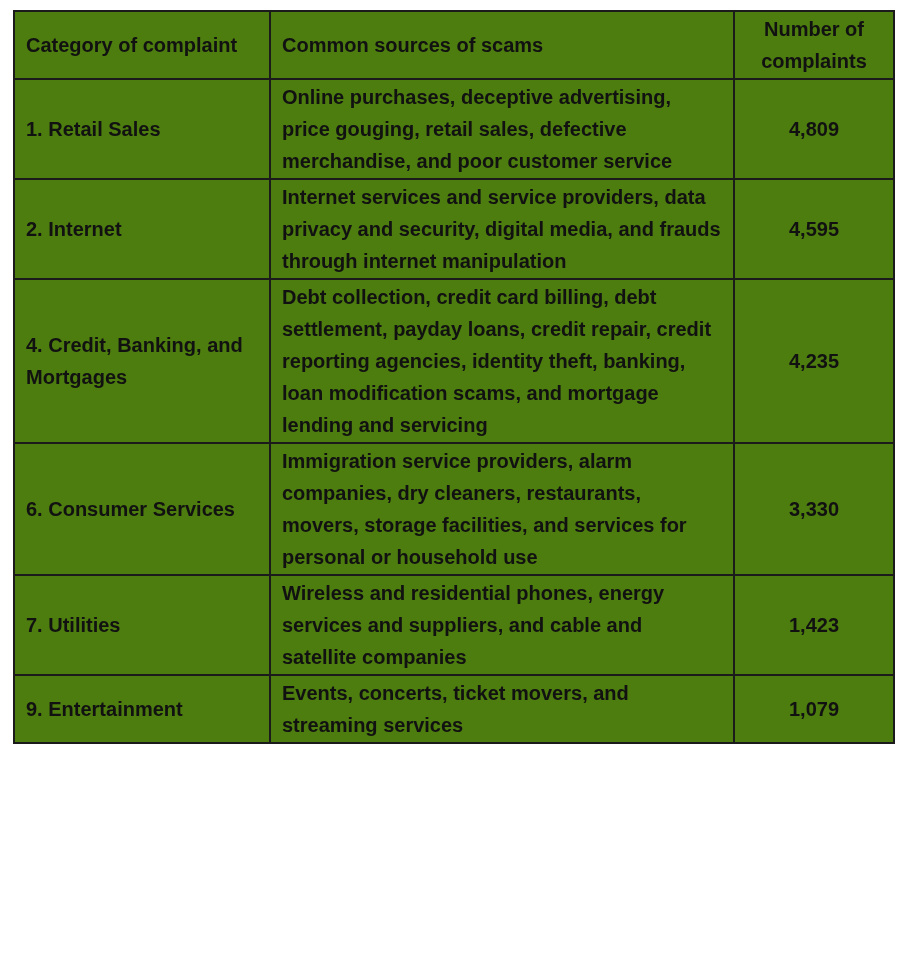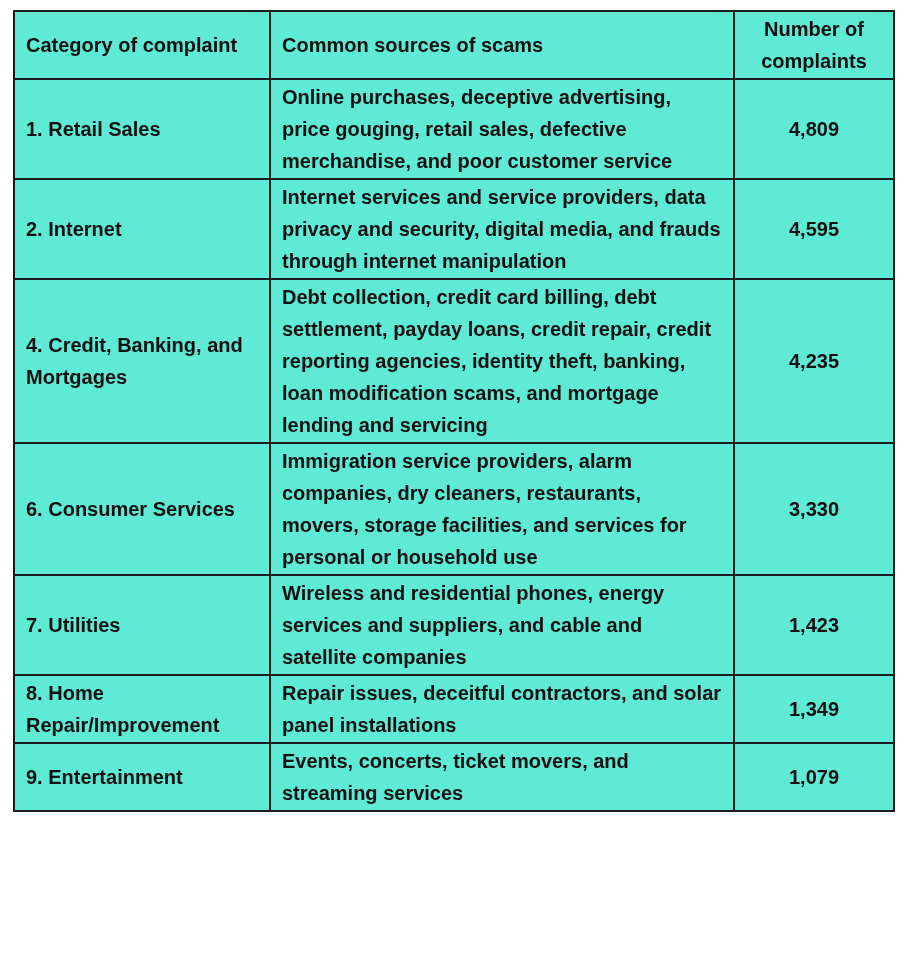--- a/index.html
+++ b/index.html
@@ -15,21 +15,21 @@
     box-sizing: border-box;
   }
   .page {
     padding: 10px 13px 12px 13px;
     box-sizing: border-box;
   }
   table.complaints {
     border-collapse: collapse;
     table-layout: fixed;
     width: 880px;
-    background: #5eead4;
+    background: #4d7c0f;
   }
   table.complaints th,
   table.complaints td {
     border: 2px solid #1b1b1b;
     font-size: 20px;
     line-height: 32px;
     padding: 1px 11px;
     vertical-align: middle;
     text-align: left;
     overflow-wrap: break-word;
@@ -84,24 +84,19 @@
         <td>6. Consumer Services</td>
         <td>Immigration service providers, alarm companies, dry cleaners, restaurants, movers, storage facilities, and services for personal or household use</td>
         <td class="num-col">3,330</td>
       </tr>
       <tr>
         <td>7. Utilities</td>
         <td>Wireless and residential phones, energy services and suppliers, and cable and satellite companies</td>
         <td class="num-col">1,423</td>
       </tr>
       <tr>
-        <td>8. Home Repair/Improvement</td>
-        <td>Repair issues, deceitful contractors, and solar panel installations</td>
-        <td class="num-col">1,349</td>
-      </tr>
-      <tr>
         <td>9. Entertainment</td>
         <td>Events, concerts, ticket movers, and streaming services</td>
         <td class="num-col">1,079</td>
       </tr>
     </tbody>
   </table>
 </div>
 
 </body></html>

